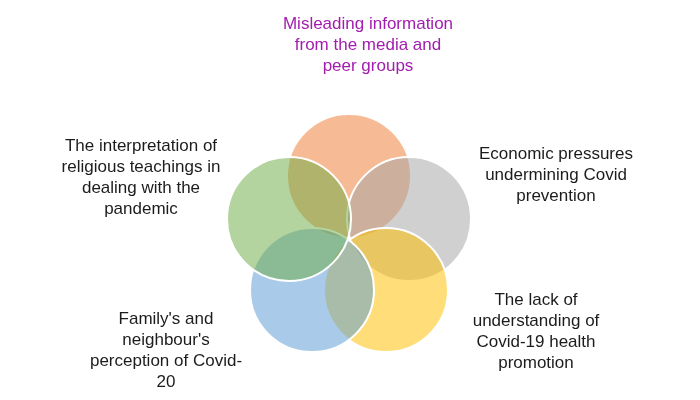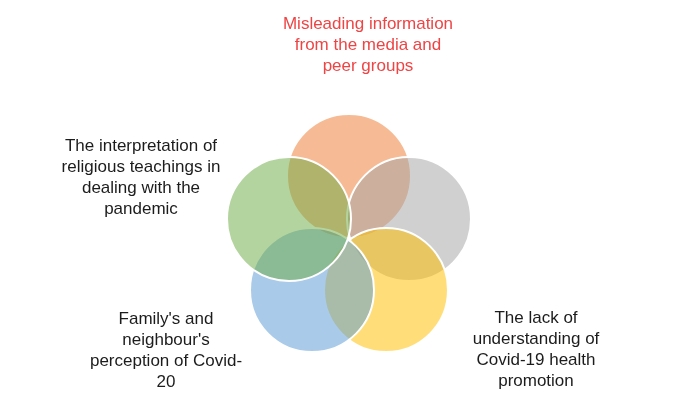--- a/index.html
+++ b/index.html
@@ -32,36 +32,39 @@
     text-align: center;
     white-space: pre-line;
     font-size: 17px;
     line-height: 21px;
     color: #1c1c1c;
   }
   .l-media     { left: 248px; top: 13px;  width: 240px; }
   .l-religious { left: 41px;  top: 135px; width: 200px; }
   .l-economic  { left: 446px; top: 143px; width: 220px; }
   .l-family    { left: 66px;  top: 308px; width: 200px; }
-  .l-health    { left: 436px; top: 307px; width: 200px; }
+  .l-health    { left: 436px; top: 289px; width: 200px; }
 </style>
 </head>
 <body>
 
 <div class="stage" style="background: rgb(255, 255, 255);">
 
   <div class="circle c-media" style="background: rgba(237, 125, 49, 0.52); border-color: rgb(255, 255, 255);"></div>
   <div class="circle c-economic" style="background: rgba(165, 165, 165, 0.52); border-color: rgb(255, 255, 255);"></div>
   <div class="circle c-health" style="background: rgba(255, 192, 0, 0.52); border-color: rgb(255, 255, 255);"></div>
   <div class="circle c-family" style="background: rgba(91, 155, 213, 0.52); border-color: rgb(255, 255, 255);"></div>
   <div class="circle c-religious" style="background: rgba(112, 173, 71, 0.52); border-color: rgb(255, 255, 255);"></div>
 
-  <div class="label l-media" style="color: #ef4444;">Misleading information
+  <div class="label l-media" style="color: #a21caf;">Misleading information
 from the media and
 peer groups</div>
+  <div class="label l-economic" style="color: rgb(28, 28, 28);">Economic pressures
+undermining Covid
+prevention</div>
   <div class="label l-health" style="color: rgb(28, 28, 28);">The lack of
 understanding of
 Covid-19 health
 promotion</div>
   <div class="label l-family" style="color: rgb(28, 28, 28);">Family's and
 neighbour's
 perception of Covid-
 20</div>
   <div class="label l-religious" style="color: rgb(28, 28, 28); text-align: center;">The interpretation of
 religious teachings in

